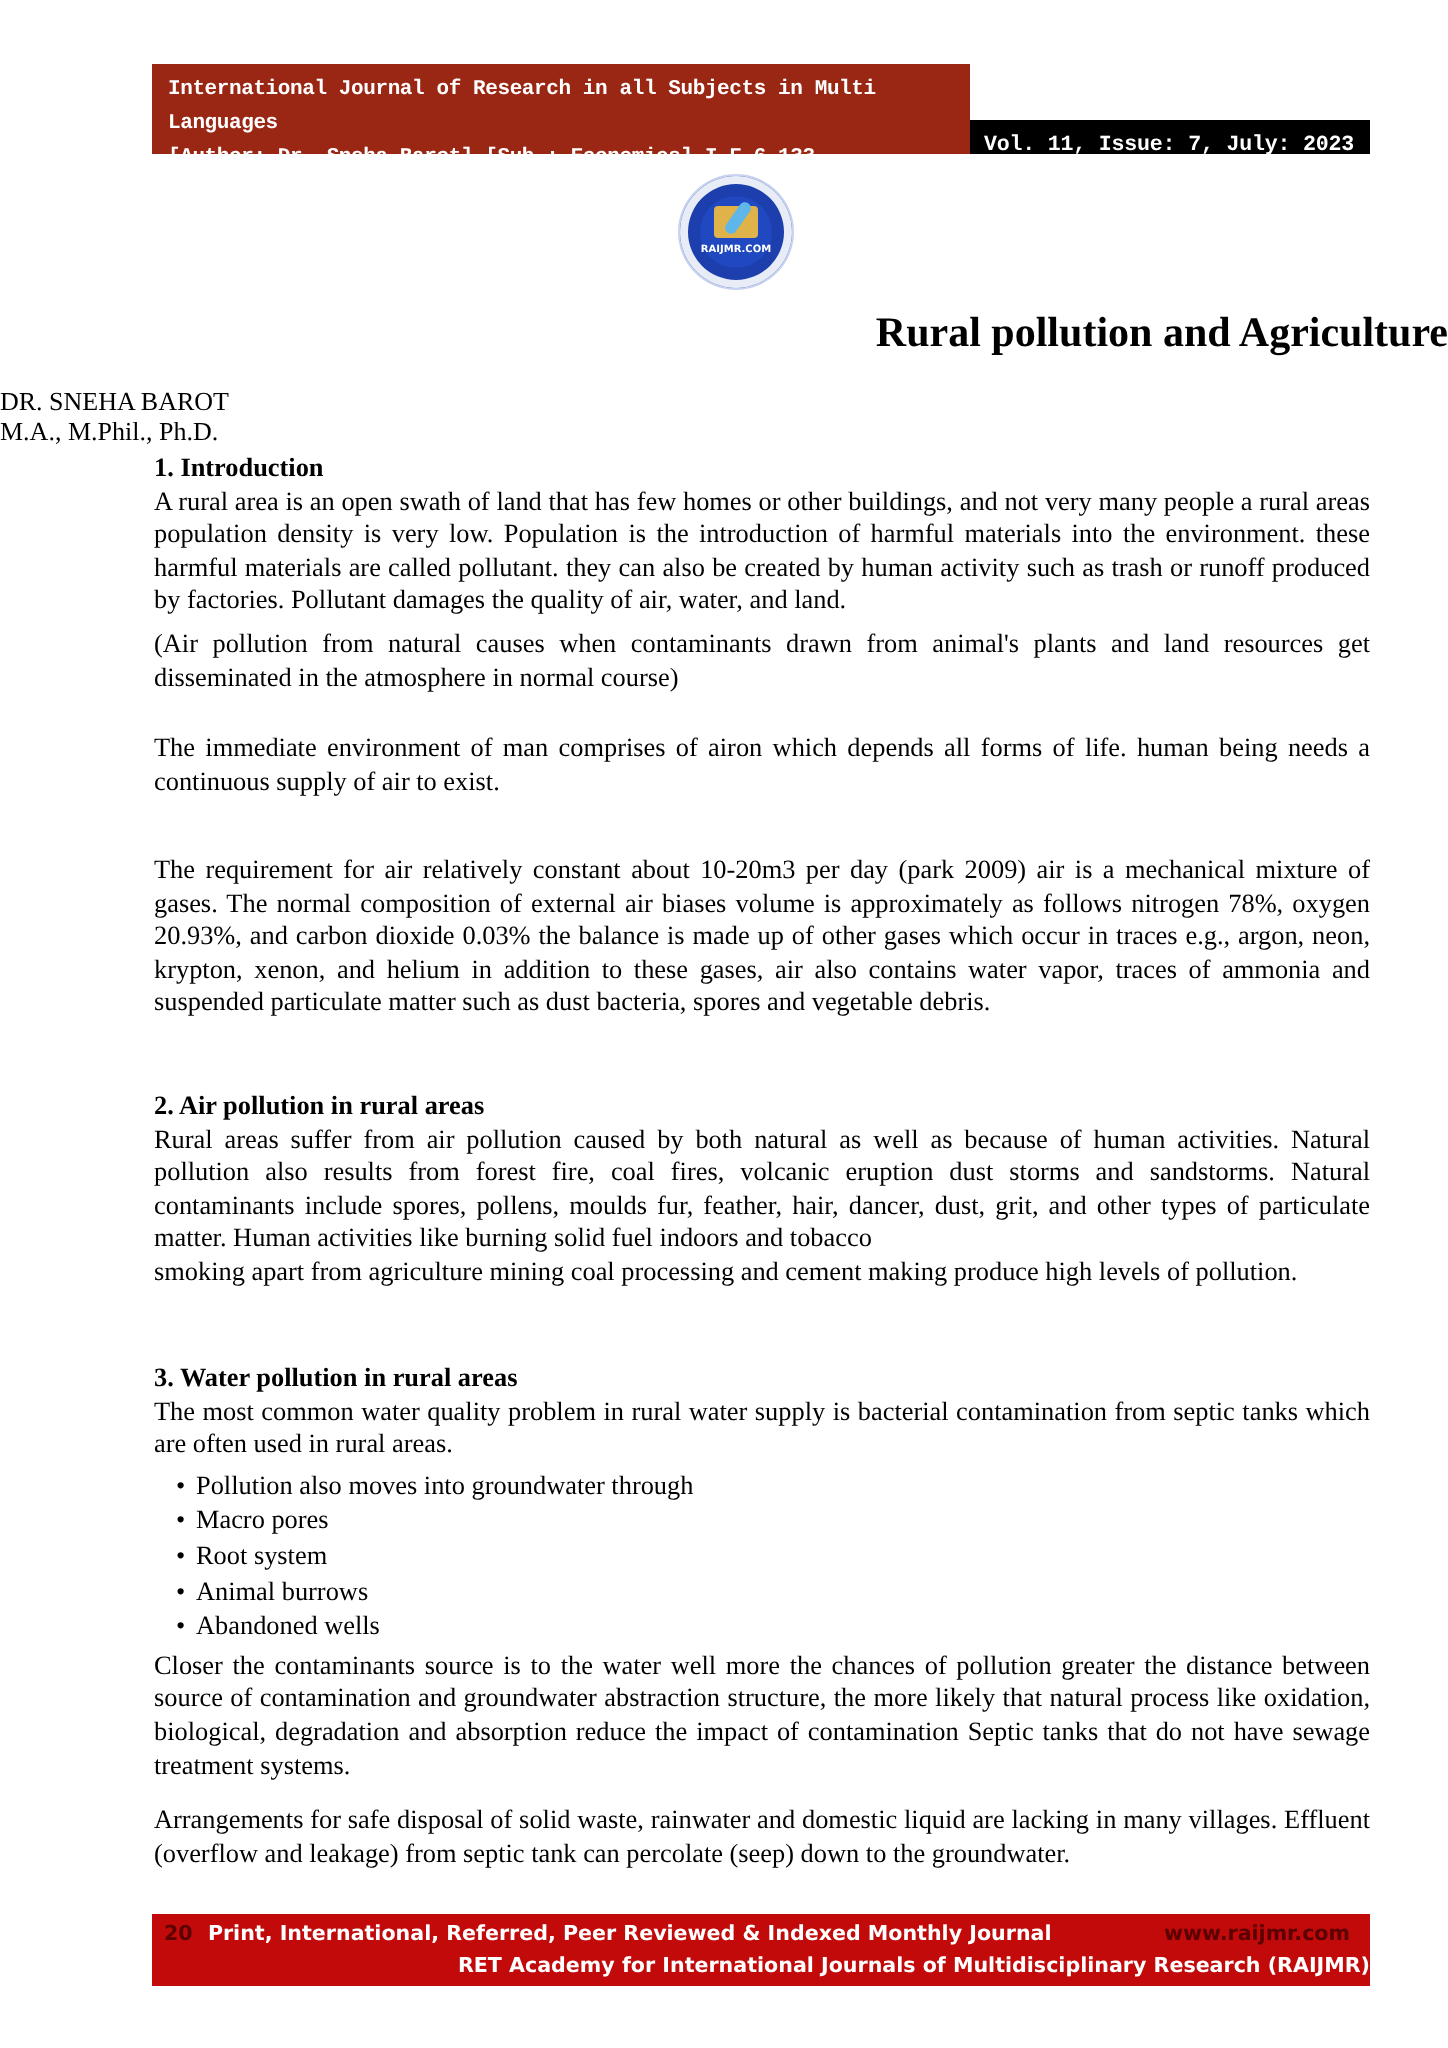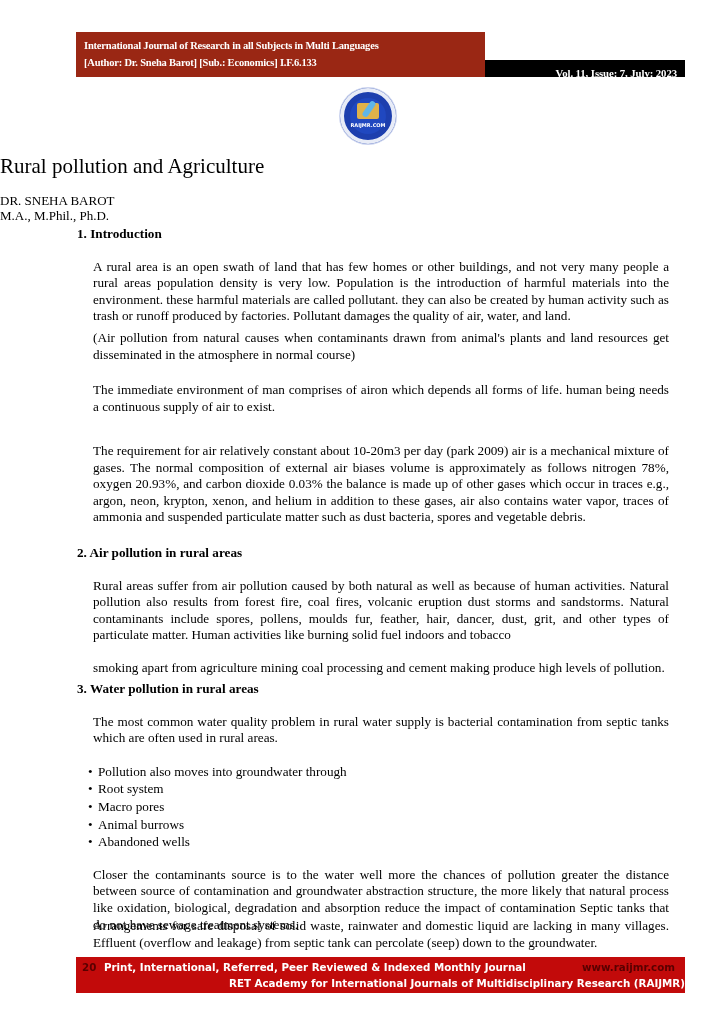--- a/index.html
+++ b/index.html
@@ -1,21 +1,21 @@
 <!DOCTYPE html>
 <html><head>
 <meta charset="utf-8">
 <style>
   html, body { margin: 0; padding: 0; background: #ffffff; }
   body { width: 724px; height: 1024px; position: relative; overflow: hidden; }
   .page { position: absolute; left: 0; top: 0; width: 724px; height: 1024px; background: #fff; }
 
   .header {
     position: absolute; left: 76px; top: 32px; width: 609px; height: 45px;
-    display: flex; font-family: Liberation Serif, serif; font-weight: bold;
+    display: flex; font-family: Liberation Mono, monospace; font-weight: bold;
     font-size: 10.5px; color: #fff;
   }
   .header-left {
     background: #9a2714; width: 409px; padding: 5px 0 0 8px; box-sizing: border-box;
     line-height: 17px; letter-spacing: -0.2px;
   }
   .header-right {
     background: #000; flex: 1; padding: 5px 8px 0 0; box-sizing: border-box;
     line-height: 17px; text-align: right; font-size: 10.8px; letter-spacing: -0.1px; margin-top: 28px;
   }
@@ -35,35 +35,35 @@
   .logo-feather {
     position: absolute; left: 26px; top: 12px; width: 6px; height: 18px; background: #5fb6e8;
     transform: rotate(35deg); border-radius: 3px;
   }
   .logo-text {
     position: absolute; left: 0; width: 56px; top: 34px; text-align: center;
     font-family: "DejaVu Sans", sans-serif; font-size: 5px; color: #fff; font-weight: bold;
   }
 
   .title {
-    position: absolute; left: 0; width: 724px; top: 154px; text-align: left;
-    font-family: "Liberation Serif", serif; font-weight: normal; font-size: 21px; color: #000;
+    position: absolute; left: 0; width: 724px; top: 154px; text-align: right;
+    font-family: "Liberation Serif", serif; font-weight: bold; font-size: 21px; color: #000;
   }
   .author {
     position: absolute; left: 0; width: 724px; top: 193px; text-align: left;
     font-family: "Liberation Serif", serif; font-size: 13px; line-height: 15px; color: #000;
   }
 
   .body-text {
     position: absolute; left: 77px; width: 608px;
     font-family: "Liberation Serif", serif; font-size: 13.2px; line-height: 16.6px; color: #000;
     text-align: justify;
   }
   .sec-head { font-weight: bold; }
-  .para { margin: 16px; }
+  .para { margin: 0; }
   .bullets { list-style: none; padding: 0; margin: 3px; }
   .bullets li { padding-left: 8px; line-height: 17.6px; }
   .bullets li .dot { display: inline-block; width: 10px; }
 
   .footer {
     position: absolute; left: 76px; top: 957px; width: 609px; height: 36px;
     background: #c20a0a; font-family: "DejaVu Sans", sans-serif; font-weight: bold;
     font-size: 10.3px; color: #fff; box-sizing: border-box;
   }
   .footer-row1 { position: absolute; left: 6px; top: 3px; right: 10px; height: 15px; line-height: 15px; }
@@ -118,22 +118,22 @@
     <div class="sec-head">2. Air pollution in rural areas</div>
     <p class="para" style="text-align-last:left;">Rural areas suffer from air pollution caused by both natural as well as because of human activities. Natural pollution also results from forest fire, coal fires, volcanic eruption dust storms and sandstorms. Natural contaminants include spores, pollens, moulds fur, feather, hair, dancer, dust, grit, and other types of particulate matter. Human activities like burning solid fuel indoors and tobacco</p>
     <p class="para">smoking apart from agriculture mining coal processing and cement making produce high levels of pollution.</p>
   </div>
 
   <div class="body-text" style="top:681px;">
     <div class="sec-head">3. Water pollution in rural areas</div>
     <p class="para">The most common water quality problem in rural water supply is bacterial contamination from septic tanks which are often used in rural areas.</p>
     <ul class="bullets">
       <li><span class="dot">•</span><span>Pollution also moves into groundwater through</span></li>
+      <li><span class="dot">•</span><span>Macro pores</span></li>
       <li><span class="dot">•</span><span>Root system</span></li>
-      <li><span class="dot">•</span><span>Macro pores</span></li>
       <li><span class="dot">•</span><span>Animal burrows</span></li>
       <li><span class="dot">•</span><span>Abandoned wells</span></li>
     </ul>
     <p class="para">Closer the contaminants source is to the water well more the chances of pollution greater   the distance between source of contamination and groundwater abstraction structure, the more likely that natural process like oxidation, biological, degradation and absorption reduce the impact of contamination Septic tanks that do not have sewage treatment systems.</p>
   </div>
   <div class="body-text" style="top:902px;">
     <p class="para">Arrangements for safe disposal of solid waste, rainwater and domestic liquid are lacking in many villages. Effluent (overflow and leakage) from septic tank can percolate (seep) down to the groundwater.</p>
   </div>
 
   <div class="footer">

